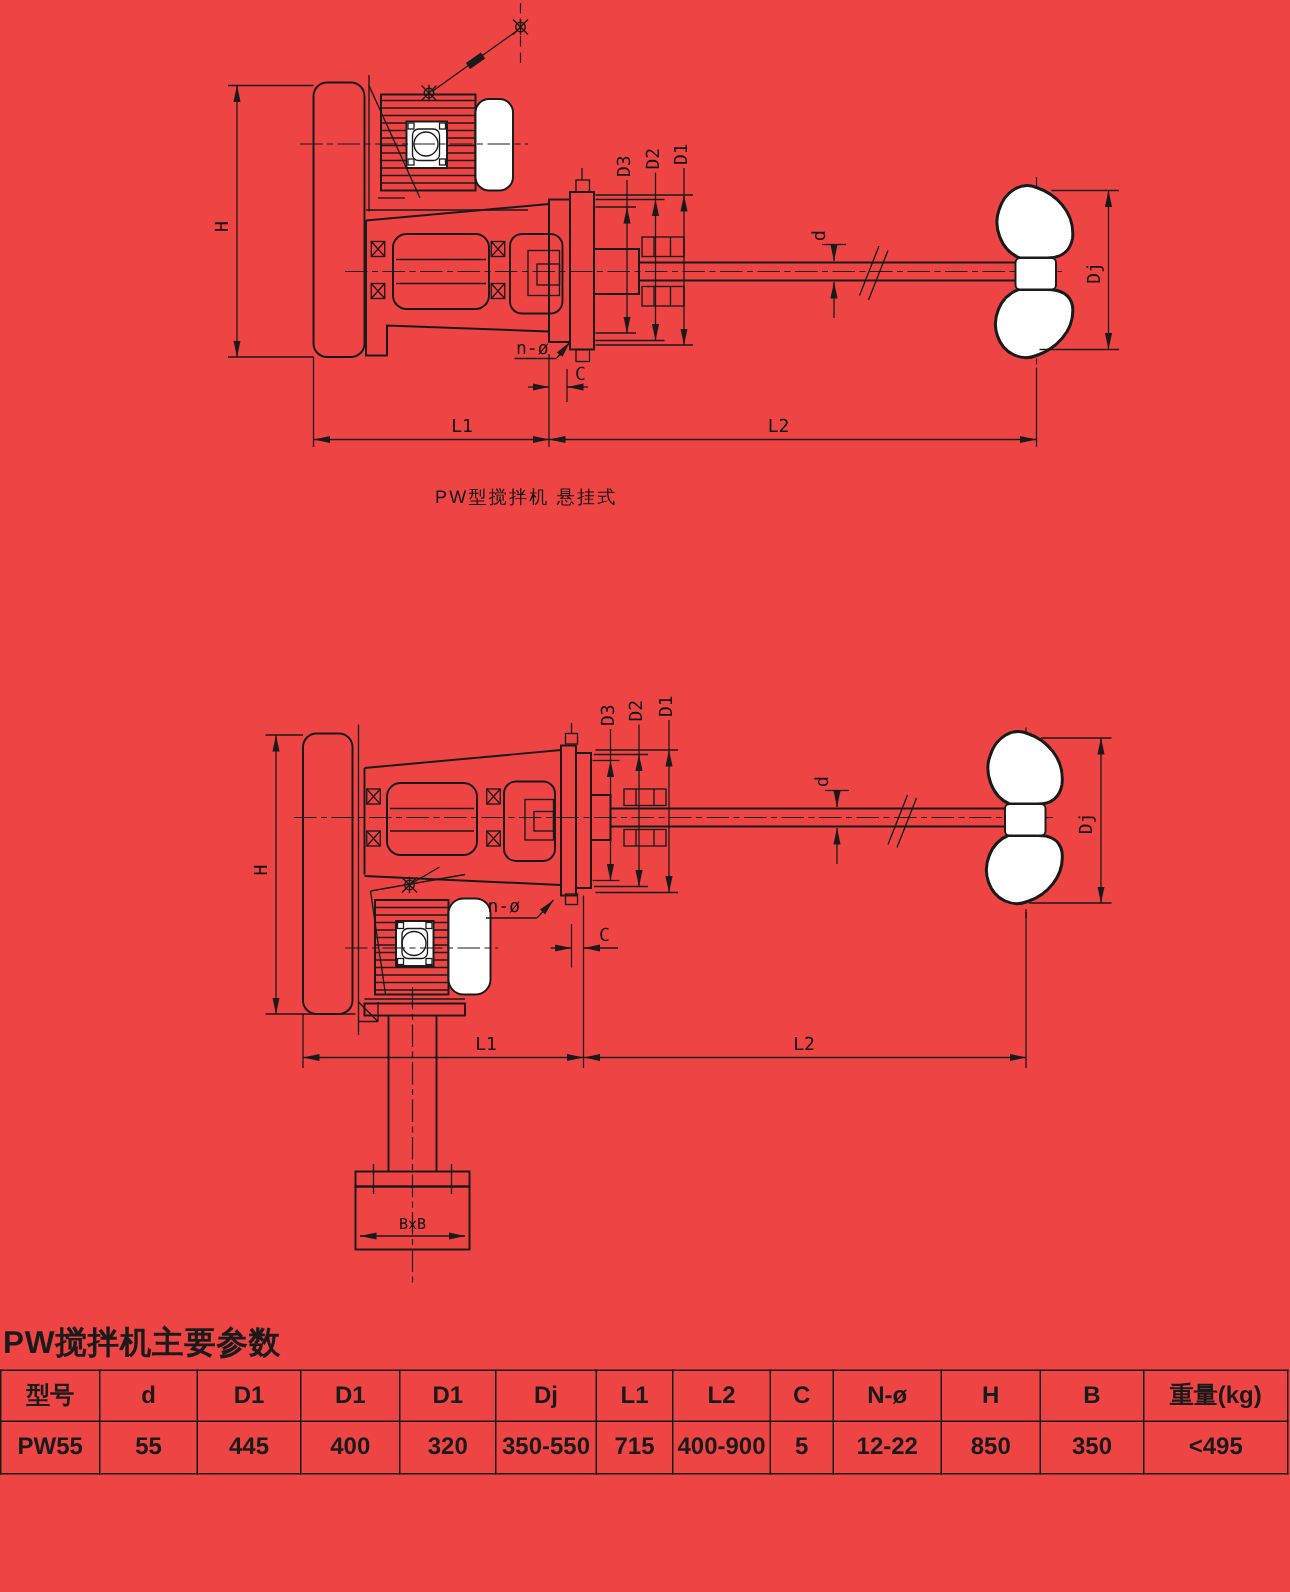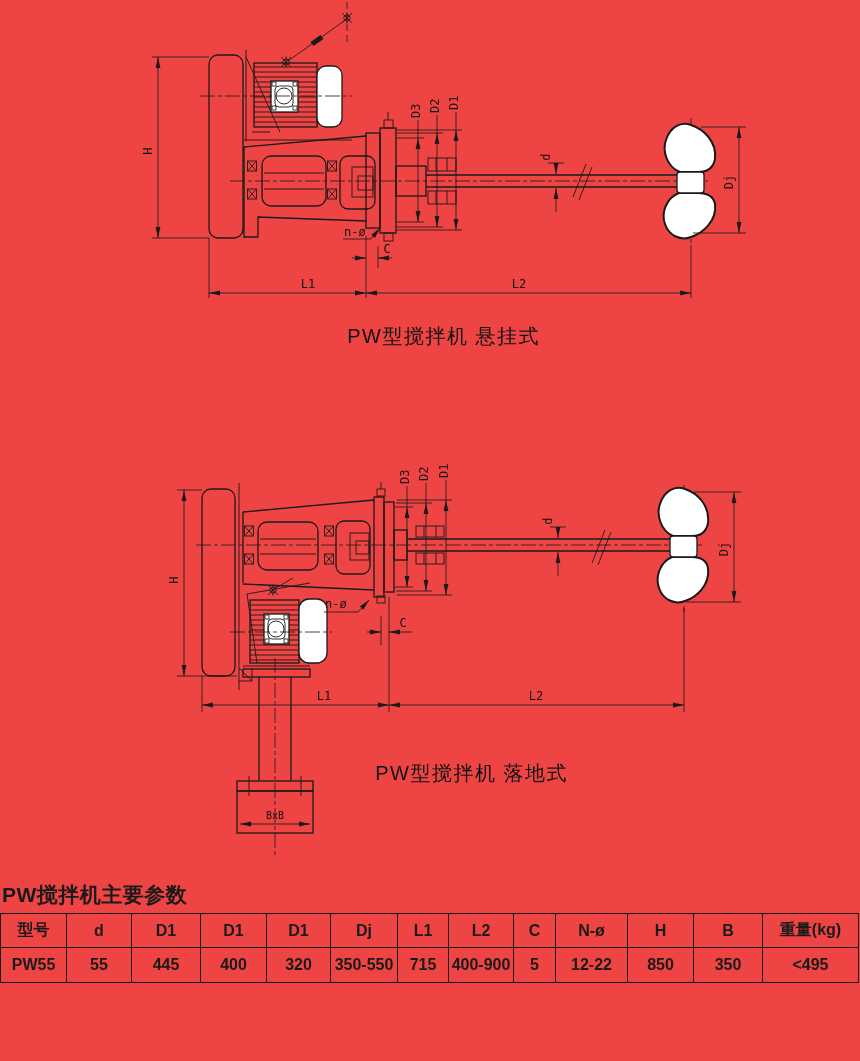--- a/index.html
+++ b/index.html
@@ -8,21 +8,21 @@
   svg.draw{position:absolute;left:0;top:0}
   .ol{fill:none;stroke:#1a1a1a;stroke-width:1.3}
   .th{stroke-width:0.9}
   .dim{fill:none;stroke:#1a1a1a;stroke-width:0.85}
   .cl{fill:none;stroke:#1a1a1a;stroke-width:0.8;stroke-dasharray:15 3 4 3}
   .dsh{fill:none;stroke:#1a1a1a;stroke-width:0.8;stroke-dasharray:7 4}
   .blade{fill:#fff;stroke:#1a1a1a;stroke-width:2}
   .wfill{fill:#fff}
   text.dlab{font-family:"DejaVu Sans Mono",monospace;font-size:12px;fill:#111;stroke:none}
   text.dlab-sm{font-size:10px}
-  .caption{position:absolute;text-align:right;font-size:20px;letter-spacing:1.5px;color:#111}
+  .caption{position:absolute;text-align:left;font-size:12px;letter-spacing:1.5px;color:#111}
   #cap1{left:290px;top:323px;width:250px}
   #cap2{left:348px;top:760px;width:220px}
   .tbl-title{position:absolute;left:2px;top:881px;font-size:21px;font-weight:700;letter-spacing:.5px}
   table.params{position:absolute;left:0;top:913px;width:858px;border-collapse:collapse;table-layout:fixed}
   .params th,.params td{border:1px solid #1a1a1a;text-align:center;vertical-align:middle;
         font-weight:700;font-size:16px;padding:0;height:34px;overflow:hidden;white-space:nowrap}
   .params th{height:33px}
 </style>
 </head>
 <body>
@@ -294,21 +294,20 @@
       <line class="dim" x1="684" y1="608" x2="684" y2="712"></line>
       <line class="dim" x1="202" y1="705" x2="389" y2="705" marker-start="url(#ah)" marker-end="url(#ah)"></line>
       <line class="dim" x1="389" y1="705" x2="684" y2="705" marker-start="url(#ah)" marker-end="url(#ah)"></line>
       <text class="dlab" x="324" y="700" text-anchor="middle">L1</text>
       <text class="dlab" x="536" y="700" text-anchor="middle">L2</text>
     </g>
   </g>
 </svg>
 
 <div class="caption" id="cap1">PW型搅拌机 悬挂式</div>
-<div class="caption" id="cap2">PW型搅拌机 落地式</div>
 
 <div class="tbl-title">PW搅拌机主要参数</div>
 
 <table class="params">
   <colgroup>
     <col style="width:66px">
         <col style="width:65px">
         <col style="width:69px">
         <col style="width:66px">
     <col style="width:64px">

